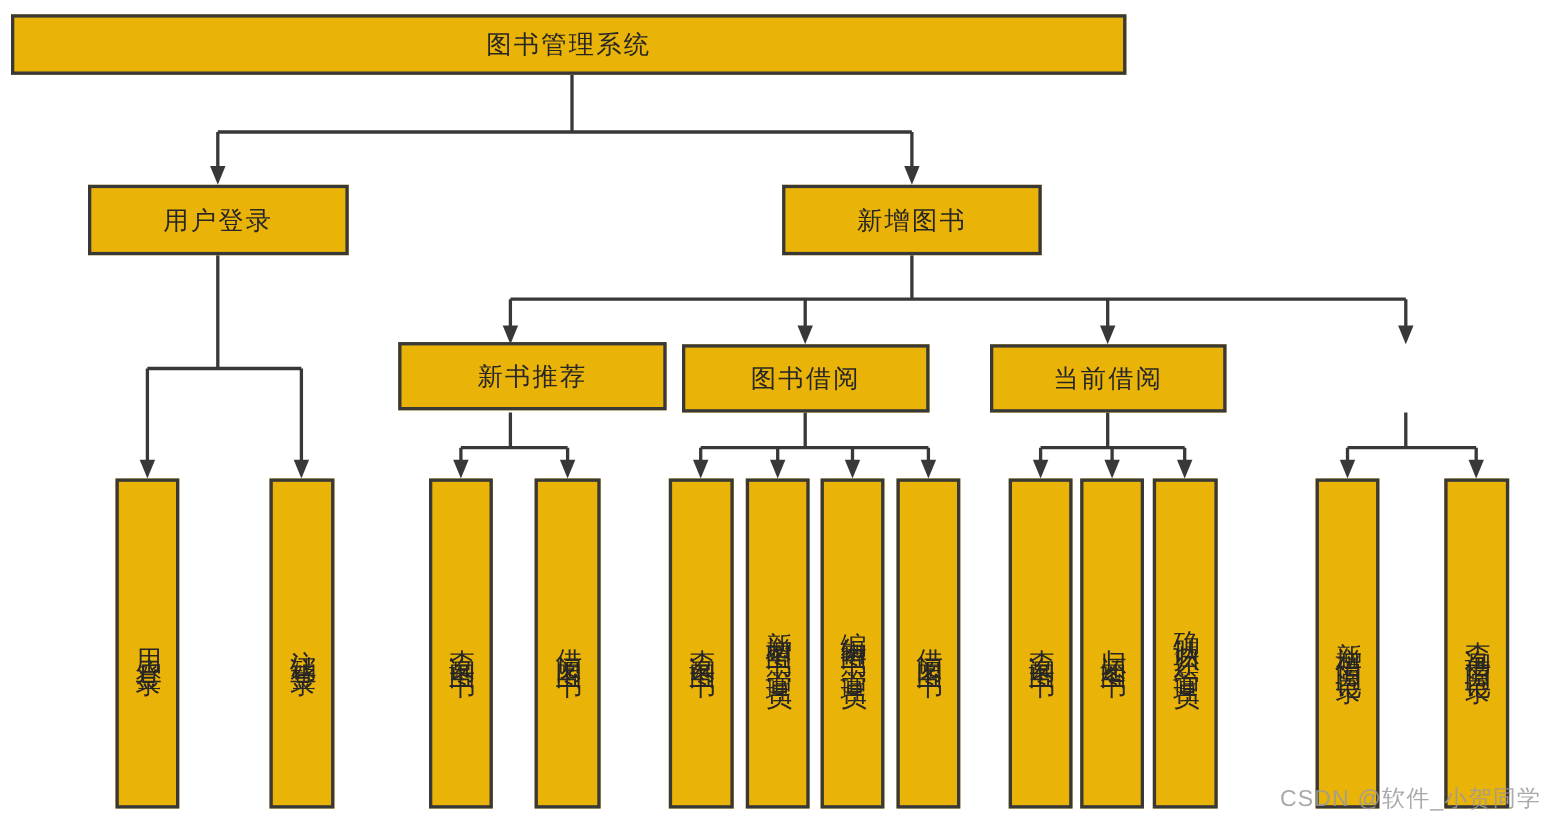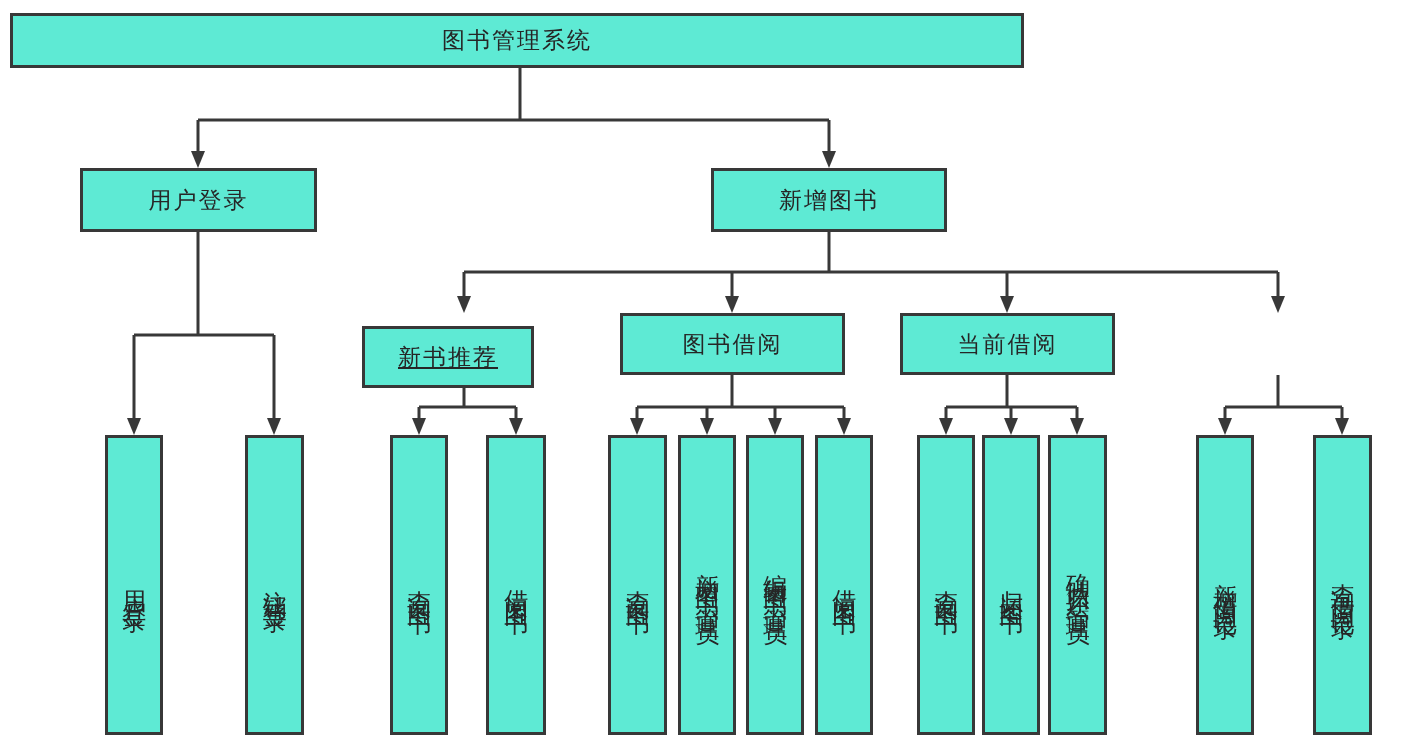--- a/index.html
+++ b/index.html
@@ -24,21 +24,21 @@
     stroke-width: 3;
     fill: none;
   }
   svg.connectors polygon {
     fill: var(--line, #383838);
   }
   .node {
     position: absolute;
     box-sizing: border-box;
     border: 3px solid var(--line, #383838);
-    background: #5eead4;
+    background: #eab308;
     display: flex;
     align-items: center;
     justify-content: center;
     color: var(--text, #262626);
   }
   .hnode {
     font-size: 23px;
     letter-spacing: 2px;
     white-space: nowrap;
   }
@@ -102,21 +102,21 @@
     <polygon points="1070,418 1084,418 1077,435"></polygon>
     <polygon points="1218,418 1232,418 1225,435"></polygon>
     <polygon points="1335,418 1349,418 1342,435"></polygon>
   </svg>
 
   <div class="node hnode" style="left:10px; top:13px; width:1014px; height:55px;">图书管理系统</div>
 
   <div class="node hnode" style="left:80px; top:168px; width:237px; height:64px;">用户登录</div>
   <div class="node hnode" style="left:711px; top:168px; width:236px; height:64px;">新增图书</div>
 
-  <div class="node hnode" style="left:362px; top:326px; width:172px; height:62px;text-decoration:underline;">新书推荐</div>
+  <div class="node hnode" style="left:362px; top:311px; width:244px; height:62px;">新书推荐</div>
   <div class="node hnode" style="left:900px; top:313px; width:215px; height:62px;">当前借阅</div>
   <div class="node hnode" style="left:620px; top:313px; width:225px; height:62px;">图书借阅</div>
 
   <div class="node vnode" style="left:105px; top:435px; width:58px; height:300px;">
     <span class="vtext">用户登录</span>
   </div>
   <div class="node vnode" style="left:245px; top:435px; width:59px; height:300px;">
     <span class="vtext">注销登录</span>
   </div>
 
@@ -150,14 +150,15 @@
     <span class="vtext">确认归还（管理员）</span>
   </div>
 
   <div class="node vnode" style="left:1196px; top:435px; width:58px; height:300px;">
     <span class="vtext">新增借阅记录</span>
   </div>
   <div class="node vnode" style="left:1313px; top:435px; width:59px; height:300px;">
     <span class="vtext">查询借阅记录</span>
   </div>
 
+  <div class="watermark">CSDN @软件_小贺同学</div>
 
 </div>
 
 </body></html>

